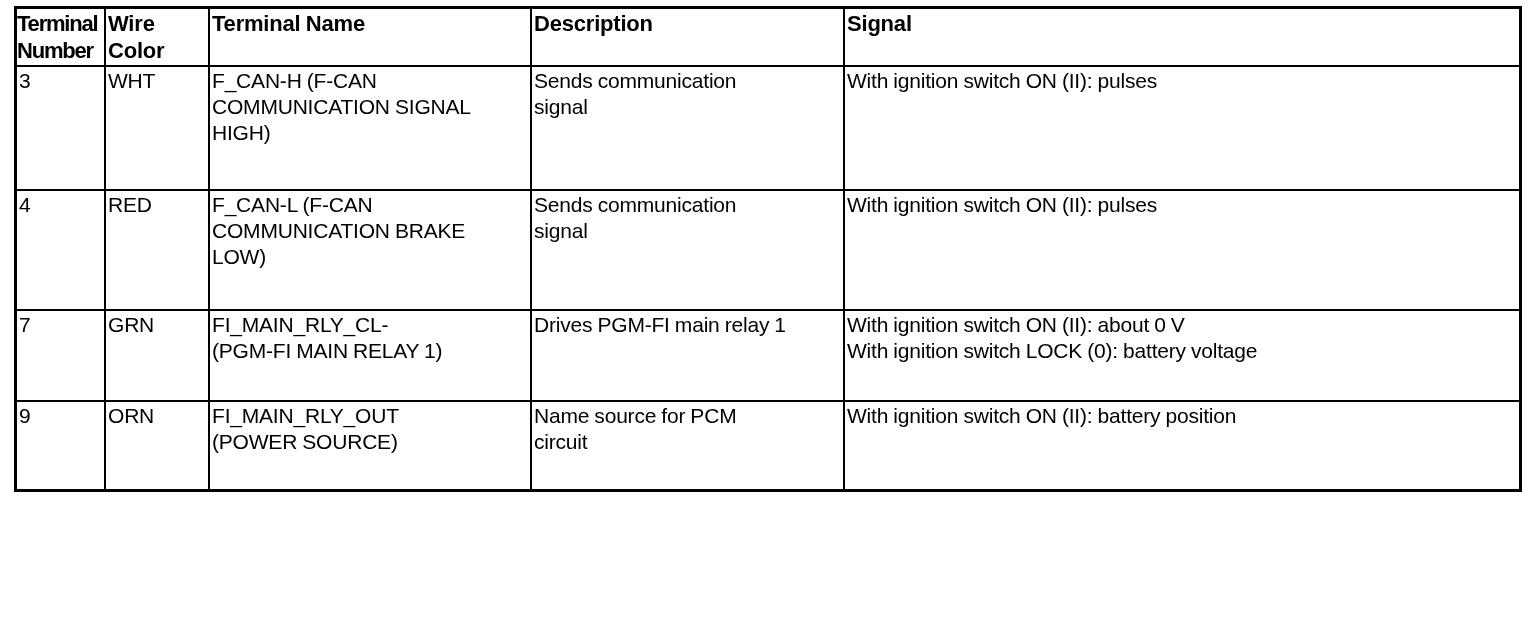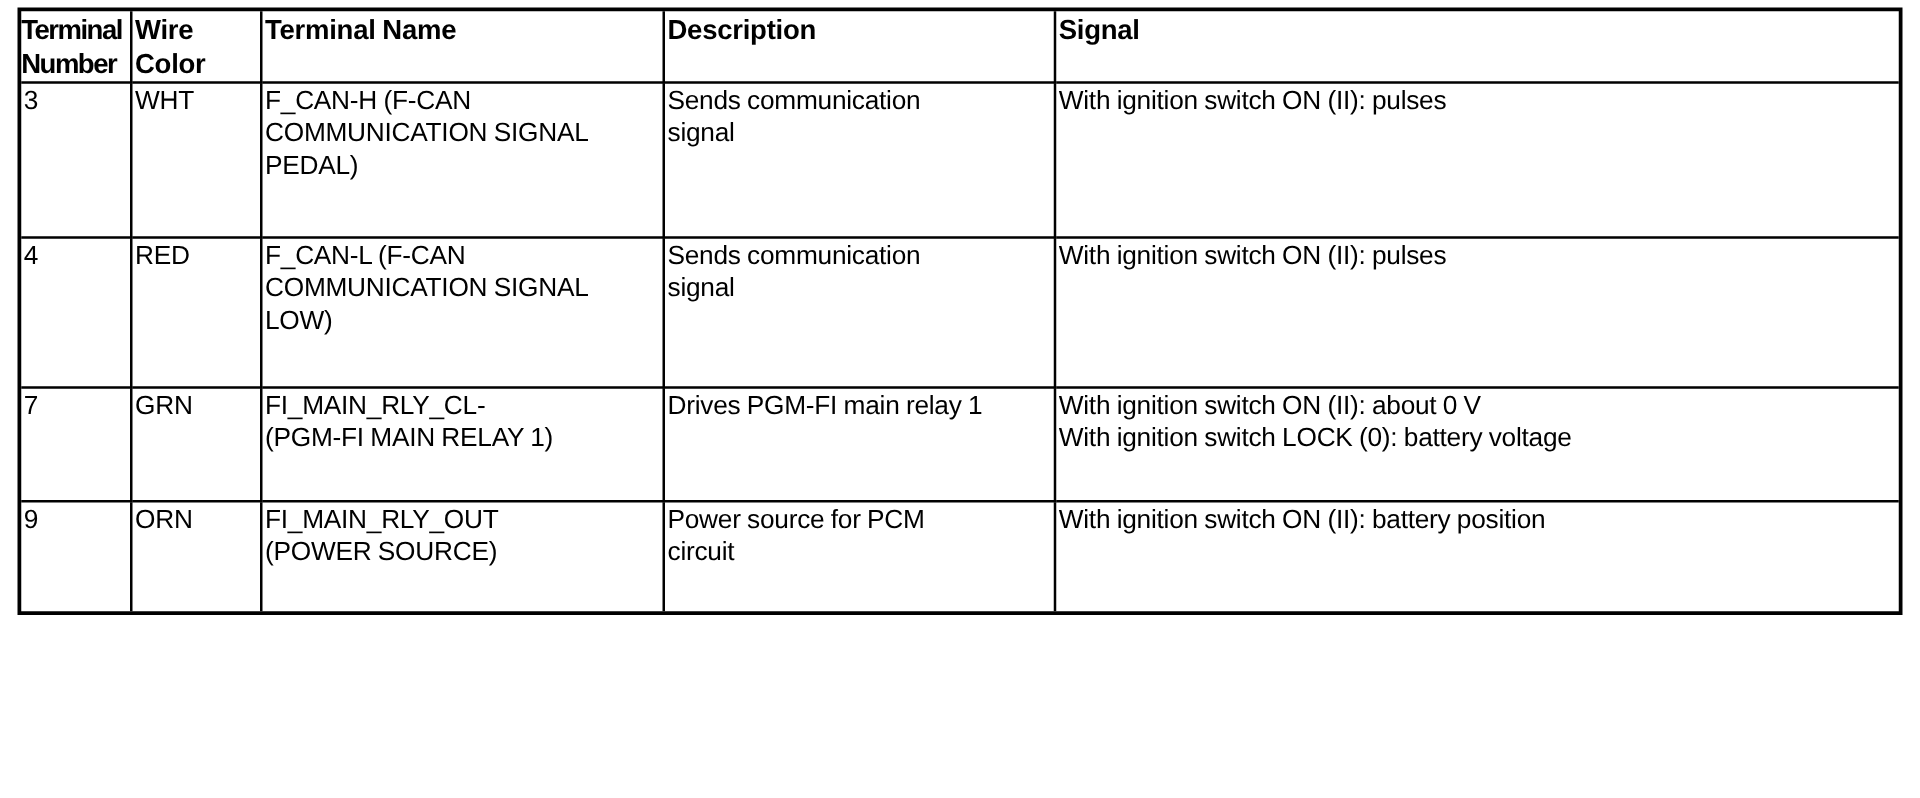--- a/index.html
+++ b/index.html
@@ -107,48 +107,48 @@
         <th>Description</th>
         <th>Signal</th>
       </tr>
     </thead>
     <tbody>
       <tr class="r-h96">
         <td>3</td>
         <td>WHT</td>
         <td>F_CAN-H (F-CAN
 COMMUNICATION SIGNAL
-PEDAL)</td>
+HIGH)</td>
         <td>Sends communication
 signal</td>
         <td>With ignition switch ON (II): pulses</td>
       </tr>
       <tr class="r-h92">
         <td>4</td>
         <td>RED</td>
         <td>F_CAN-L (F-CAN
-COMMUNICATION SIGNAL
+COMMUNICATION BRAKE
 LOW)</td>
         <td>Sends communication
 signal</td>
         <td>With ignition switch ON (II): pulses</td>
       </tr>
       <tr class="r-h70">
         <td>7</td>
         <td>GRN</td>
         <td>FI_MAIN_RLY_CL-
 (PGM-FI MAIN RELAY 1)</td>
         <td>Drives PGM-FI main relay 1</td>
         <td>With ignition switch ON (II): about 0 V
 With ignition switch LOCK (0): battery voltage</td>
       </tr>
       <tr class="r-h68">
         <td>9</td>
         <td>ORN</td>
         <td>FI_MAIN_RLY_OUT
 (POWER SOURCE)</td>
-        <td>Power source for PCM
+        <td>Name source for PCM
 circuit</td>
         <td>With ignition switch ON (II): battery position</td>
       </tr>
     </tbody>
   </table>
 </div>
 
 </body></html>

